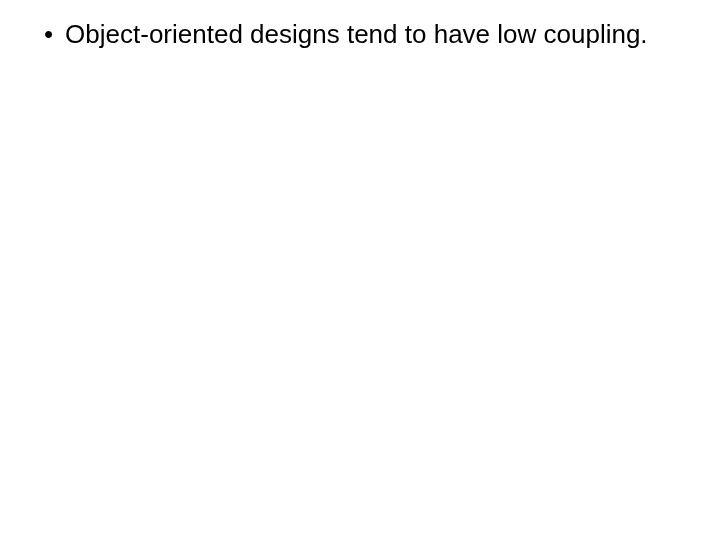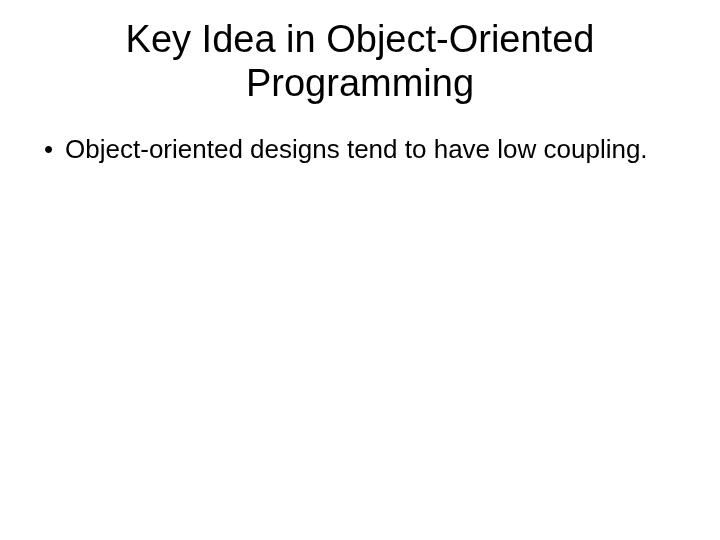--- a/index.html
+++ b/index.html
@@ -42,20 +42,19 @@
       flex-shrink: 0;
     }
     .bullet-text {
       flex: 1;
     }
   </style>
 </head>
 <body>
 
 <div class="slide">
-  <h1 class="title">Key Idea in Object-Oriented Programming</h1>
   <div class="content">
     <div class="bullet-item">
       <span class="bullet-marker">•</span>
       <span class="bullet-text">Object-oriented designs tend to have low coupling.</span>
     </div>
   </div>
 </div>
 
 </body></html>

